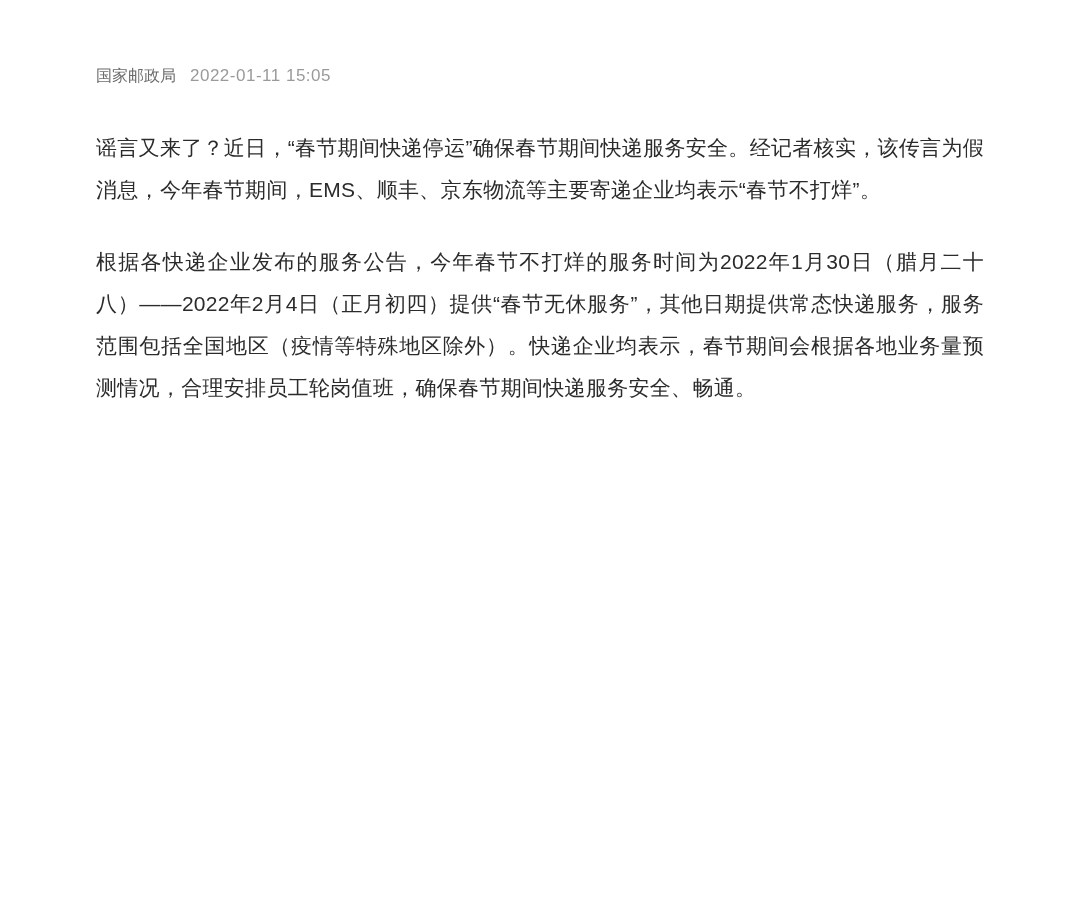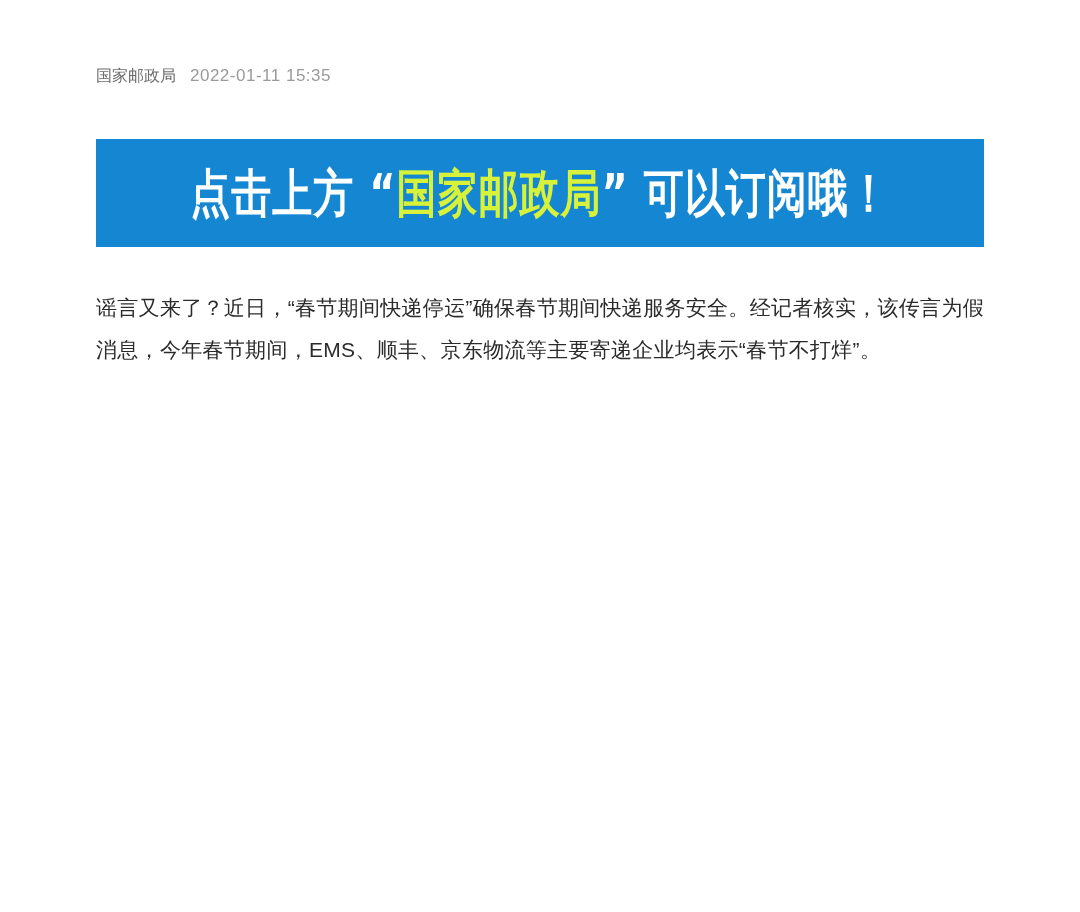--- a/index.html
+++ b/index.html
@@ -79,26 +79,22 @@
   }
 </style>
 </head>
 <body>
 
 <div class="article">
 
 
   <div class="meta-row">
     <span class="meta-author">国家邮政局</span>
-    <span class="meta-date">2022-01-11 15:35</span>
+    <span class="meta-date">2022-01-11 15:05</span>
   </div>
 
-  <div class="banner">
-    <span class="banner-text">
-      <span>点击上方 “</span><span class="hl">国家邮政局</span><span>” 可以订阅哦！</span>
-    </span>
-  </div>
 
   <div class="body-text">
     <p>谣言又来了？近日，“春节期间快递停运”确保春节期间快递服务安全。经记者核实，该传言为假消息，今年春节期间，EMS、顺丰、京东物流等主要寄递企业均表示“春节不打烊”。</p>
+    <p>根据各快递企业发布的服务公告，今年春节不打烊的服务时间为2022年1月30日（腊月二十八）——2022年2月4日（正月初四）提供“春节无休服务”，其他日期提供常态快递服务，服务范围包括全国地区（疫情等特殊地区除外）。快递企业均表示，春节期间会根据各地业务量预测情况，合理安排员工轮岗值班，确保春节期间快递服务安全、畅通。</p>
   </div>
 
 </div>
 
 </body></html>

